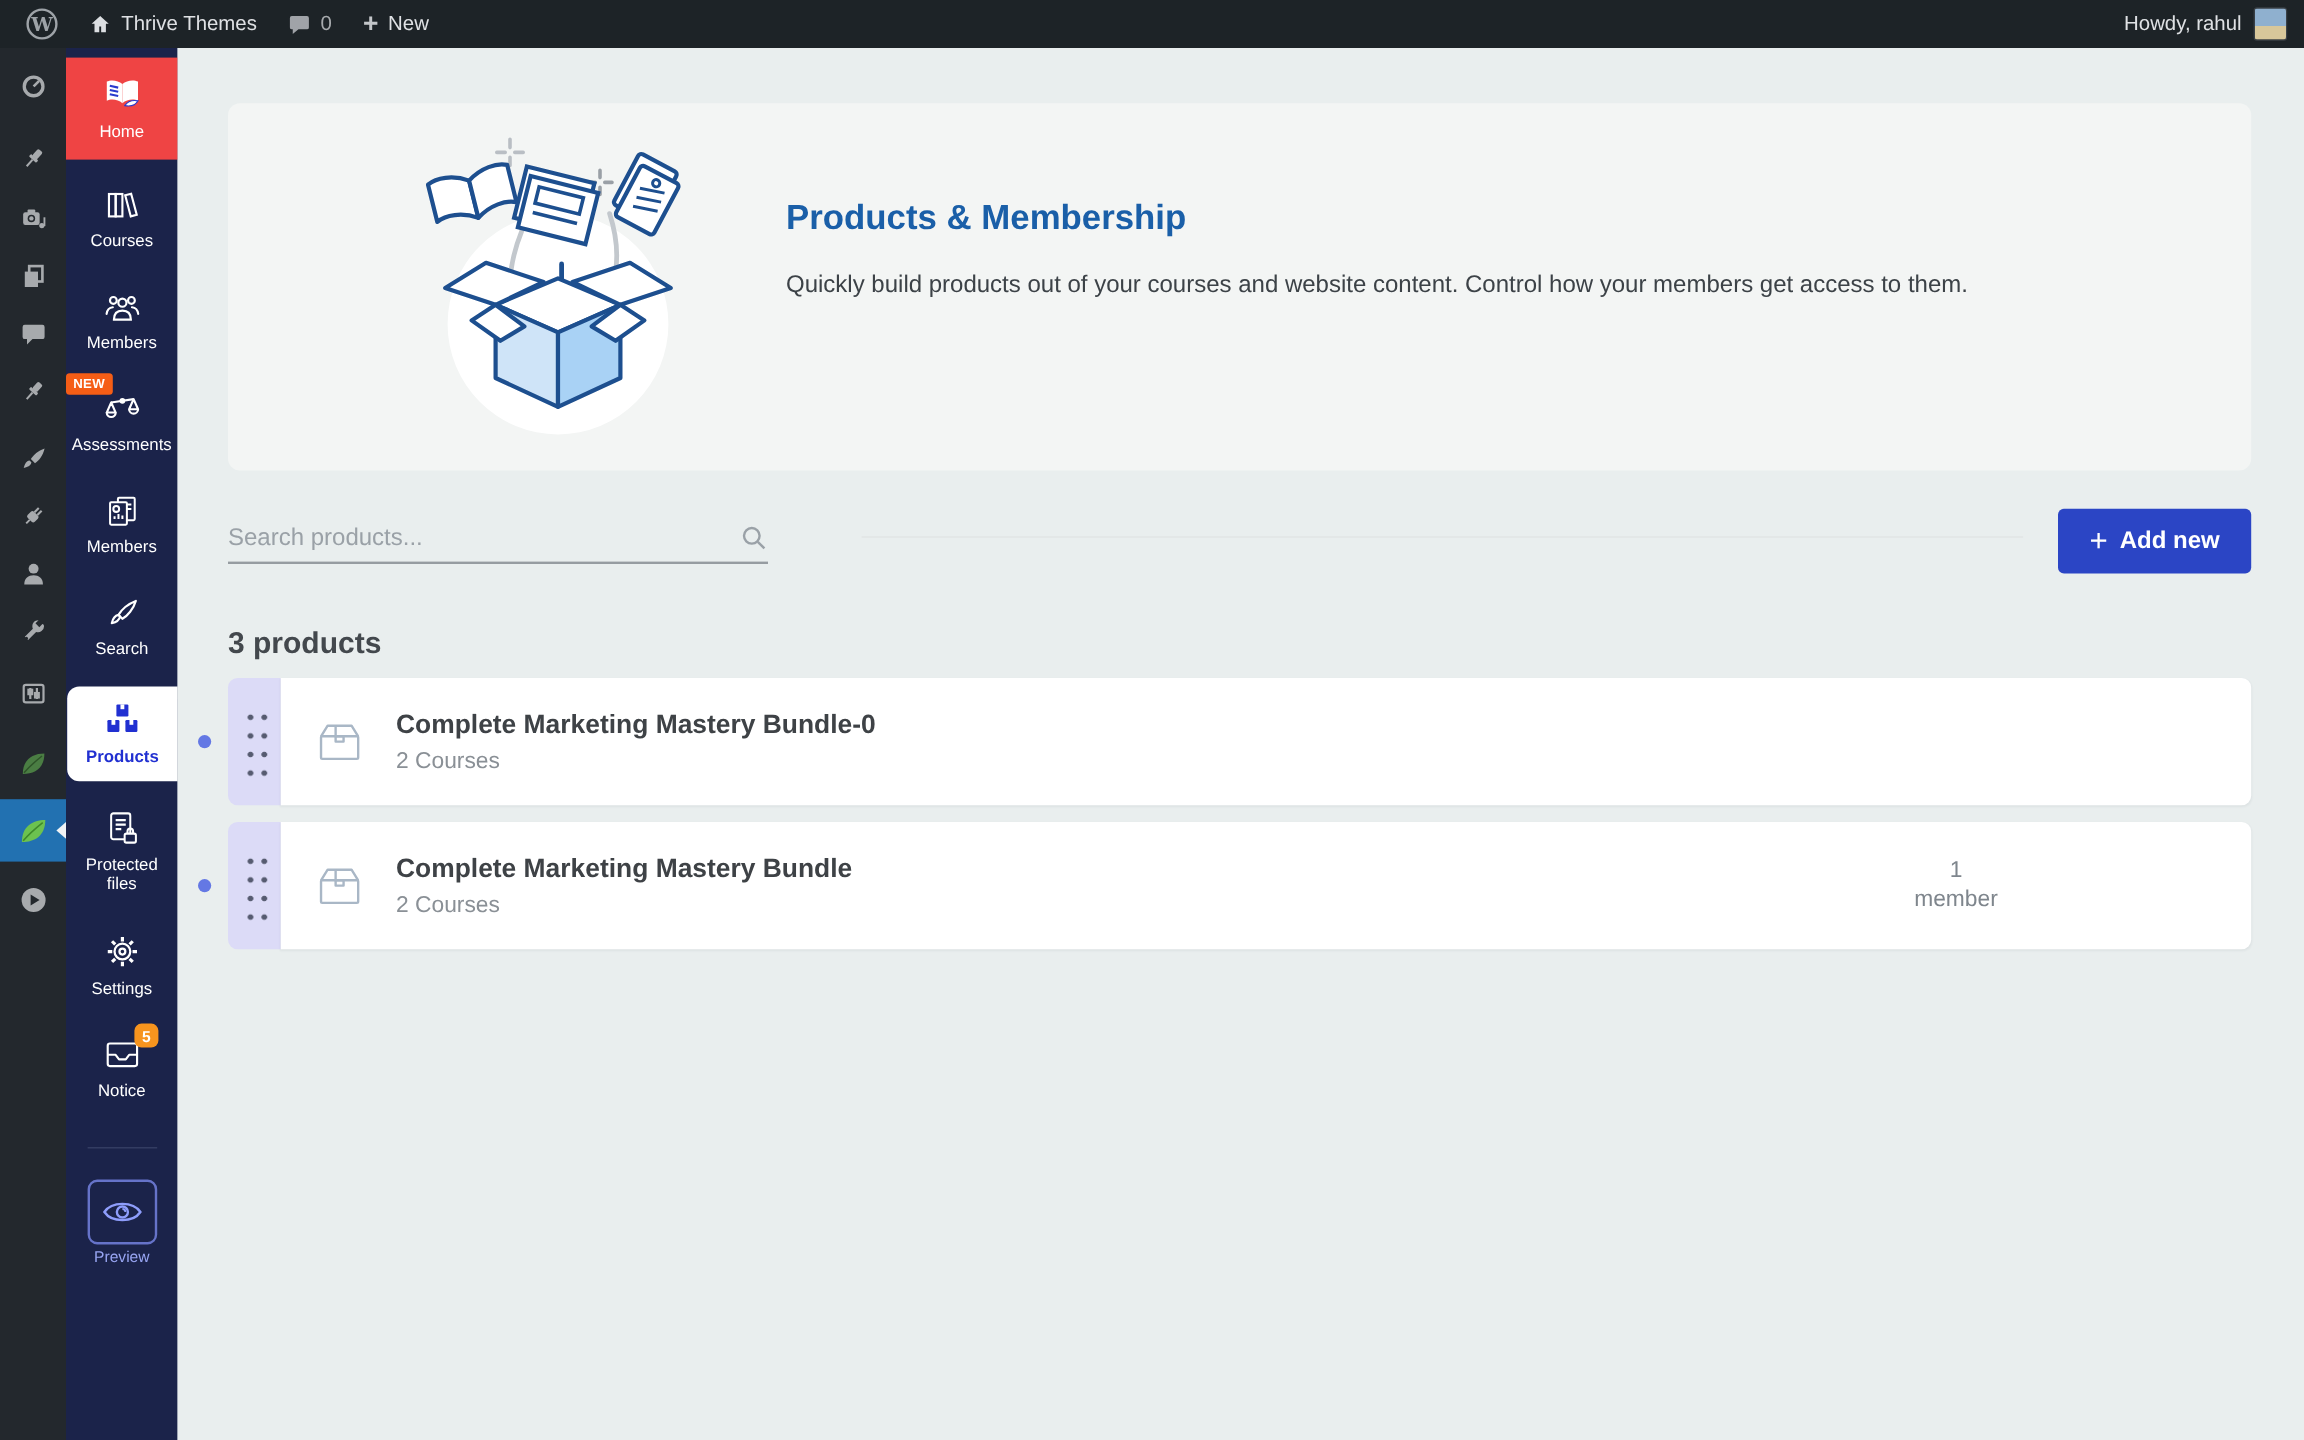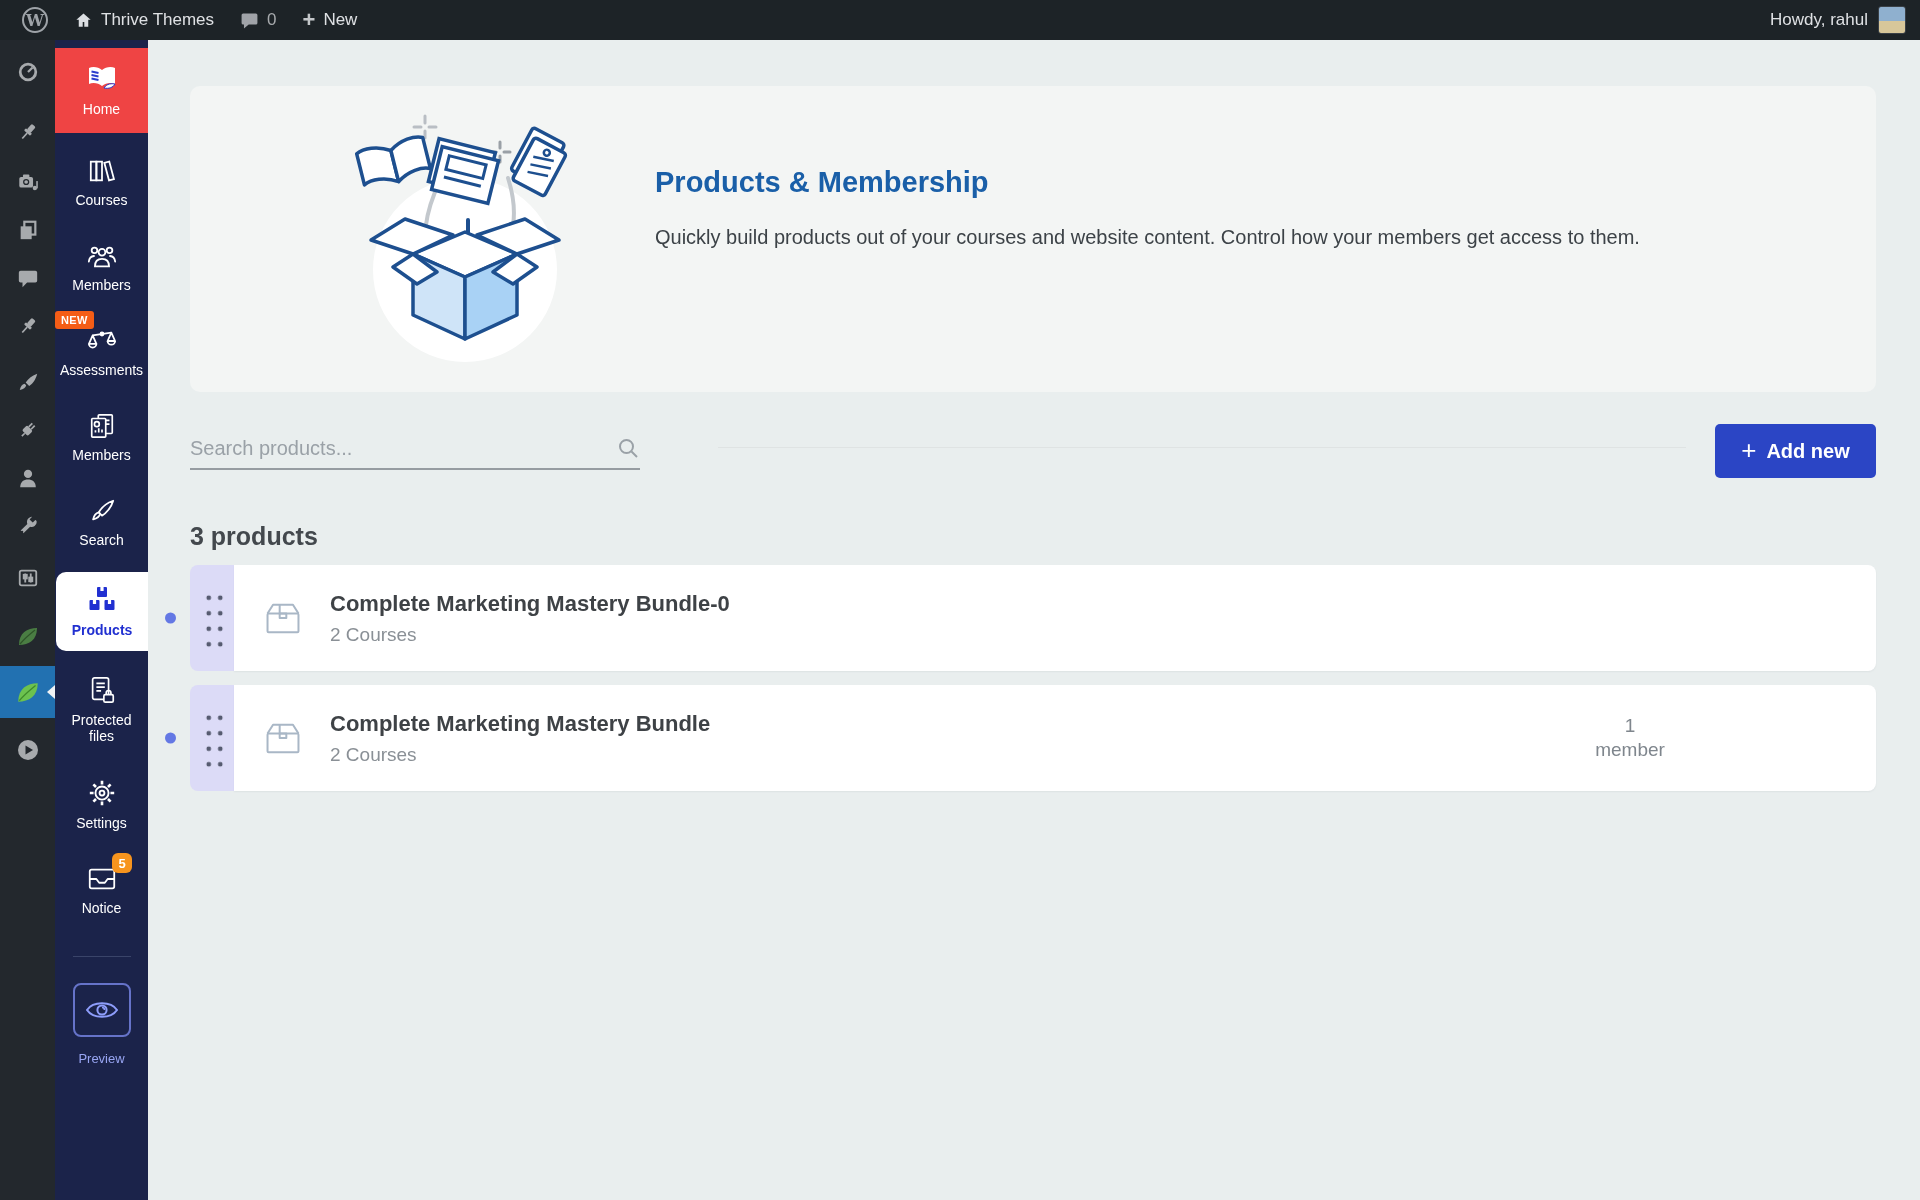--- a/index.html
+++ b/index.html
@@ -39,21 +39,21 @@
   .tr-home { margin-top:8px; height:85px; justify-content:center; background:#ef4444; }
   .tr-products { background:#ffffff; border-radius:10px 0 0 10px; color:#2130d1; padding:13px 0;
     width:92px; margin-left:1px; }
   .tr-products .tr-label { font-weight:bold;text-align:center; }
   .badge-new { position:absolute; left:0; top:-6px; background:#f55d16; color:#fff; font-size:11px;
     font-weight:bold; padding:3px 6px; border-radius:3px; letter-spacing:.3px; }
   .badge-count { position:absolute; right:16px; top:-2px; background:#f7941e; color:#fff; font-size:13px;
     font-weight:bold; min-width:20px; height:20px; border-radius:6px; display:flex;
     align-items:center; justify-content:center; }
   .tr-divider { width:58px; height:1px; background:#3a4469; margin-top:30px; }
-  .tr-preview { margin-top:26px; display:flex; flex-direction:column; align-items:center; gap:14px; cursor:pointer; }
+  .tr-preview { margin-top:26px; display:flex; flex-direction:column; align-items:center; gap:3px; cursor:pointer; }
   .tr-preview .eye-box { width:58px; height:54px; border:2px solid #6673c9; border-radius:8px;
     display:flex; align-items:center; justify-content:center; }
   .tr-preview .tr-label { color:#98a5f2; font-size:13px; }
 
   
   #content { position:absolute; left:148px; top:40px; width:1772px; height:1160px; background:#e9eeee; }
 
   #hero { position:absolute; left:42px; top:46px; width:1686px; height:306px; background:#f3f5f4; border-radius:10px; }
   #hero-illus { position:absolute; left:150px; top:16px; }
   #hero-text { position:absolute; left:465px; top:80px; width:1020px; }

